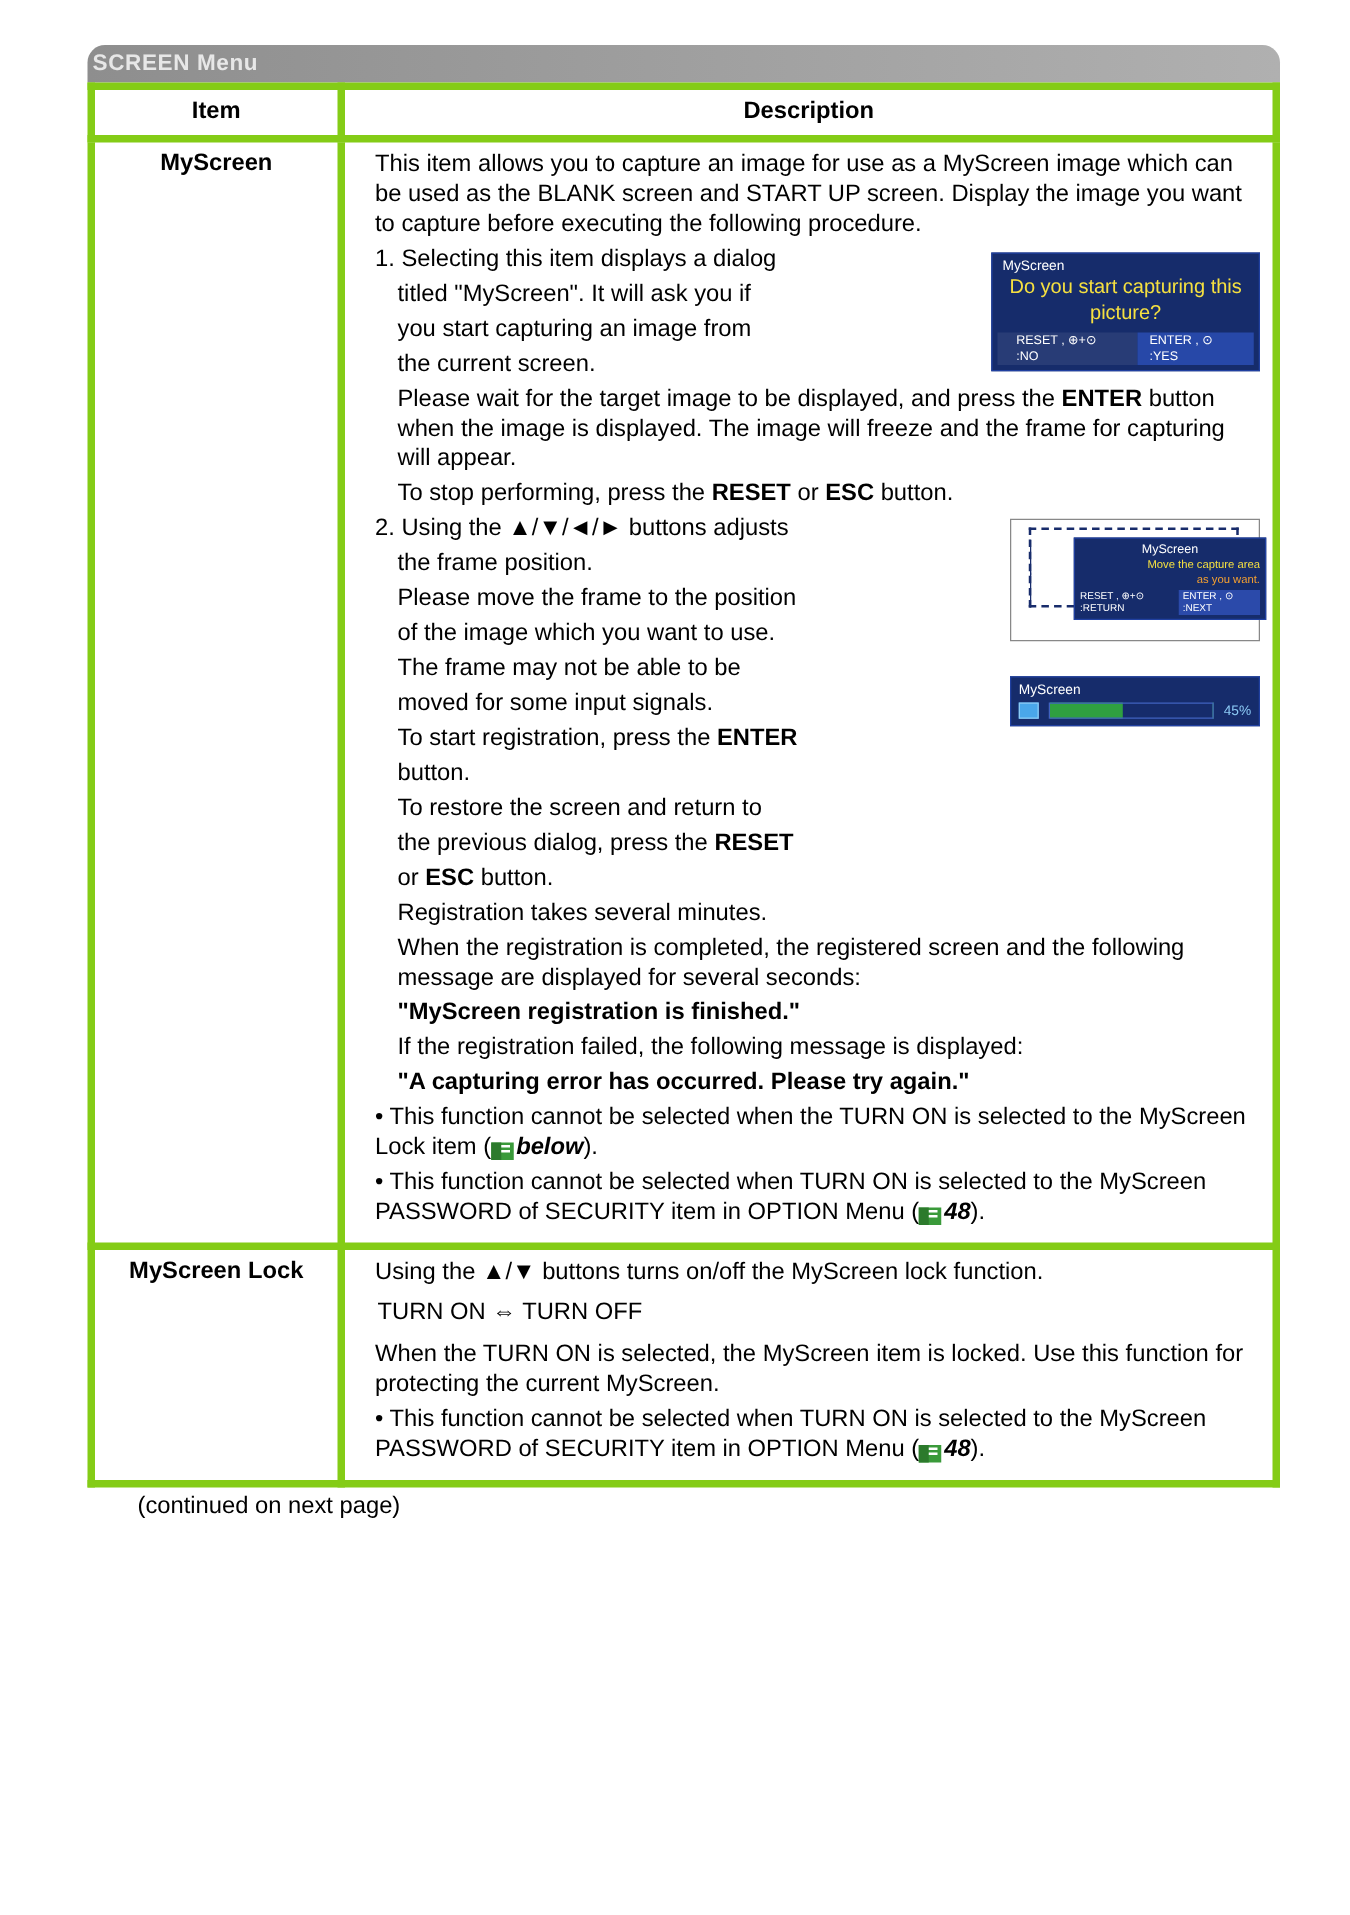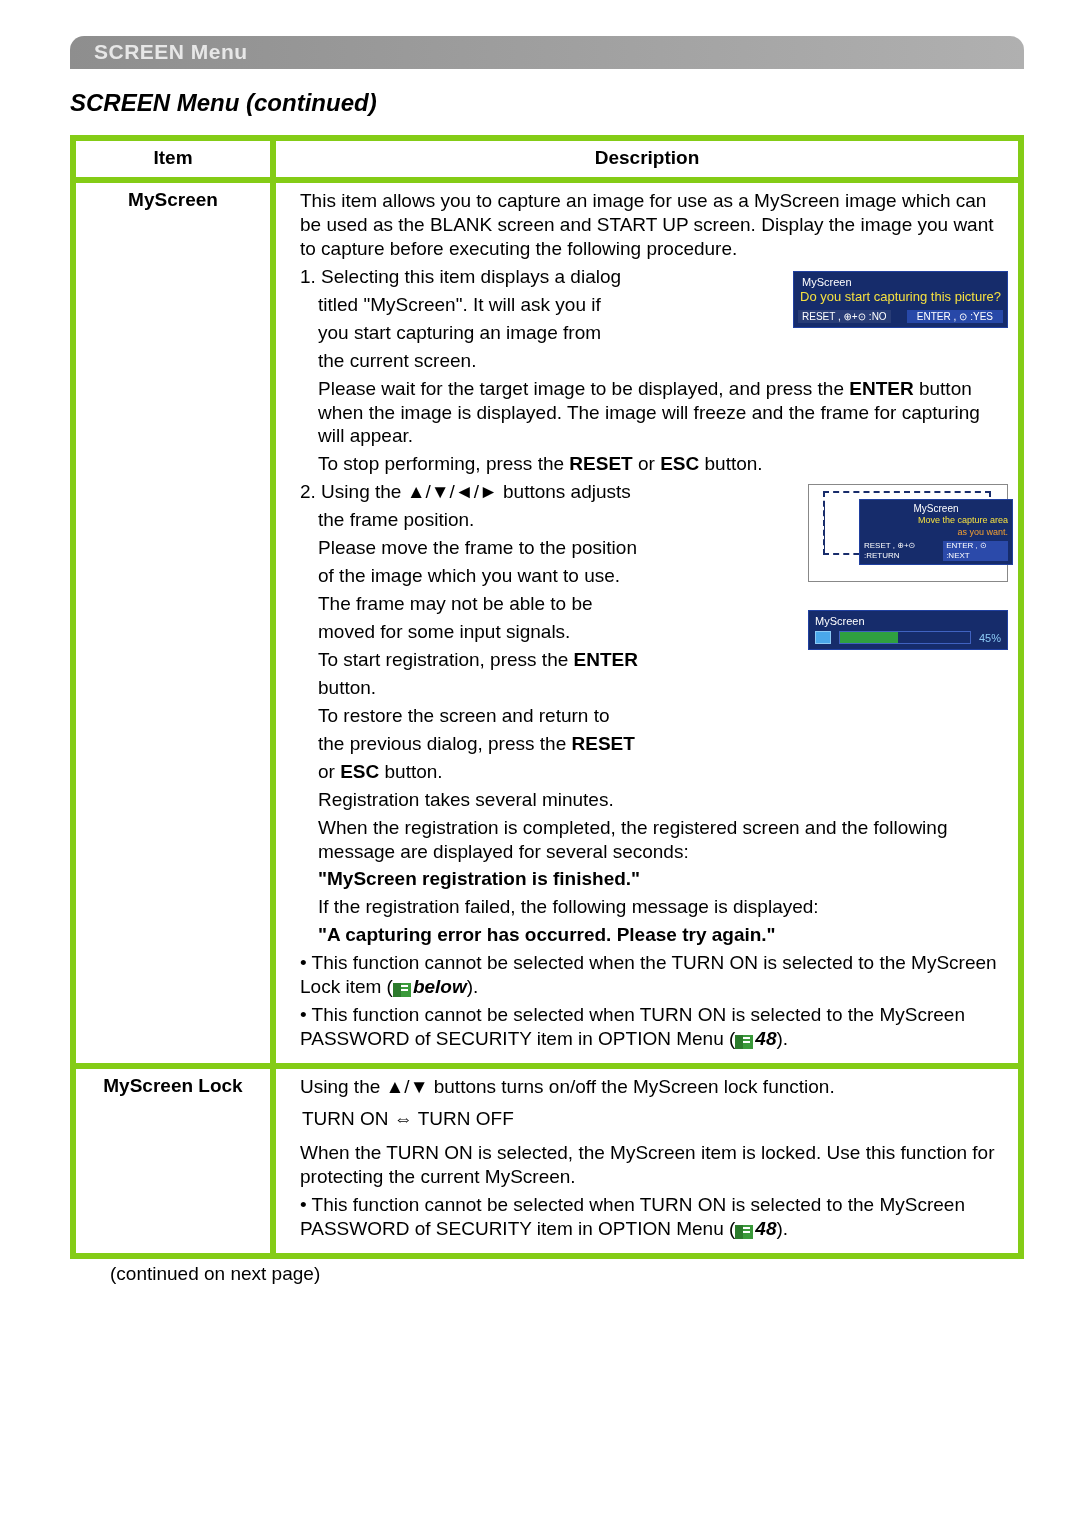--- a/index.html
+++ b/index.html
@@ -10,24 +10,24 @@
       font-size: 18px;
       color: #000;
       width: 1080px;
     }
     .page {
       padding: 36px 56px 40px 70px;
     }
     .top-bar {
       background: linear-gradient(to right, #8e8e8e, #b0b0b0);
       border-radius: 14px 14px 0 0;
-      padding: 4px 10px 5px 24px;
+      padding: 4px 10px 5px 4px;
       color: #e7e7e7;
       font-weight: bold;
-      font-size: 21px;
+      font-size: 18px;
       font-family: Arial, sans-serif;
       letter-spacing: 0.5px;
     }
     .section-title {
       margin-top: 20px;
       margin-bottom: 18px;
       font-size: 24px;
       font-weight: bold;
       font-style: italic;
     }
@@ -108,31 +108,31 @@
       padding: 3px 4px 4px 4px;
     }
     .osd1 .title {
       text-align: left;
       font-size: 11px;
       padding-left: 4px;
     }
     .osd1 .question {
       text-align: center;
       color: #f5e040;
-      font-size: 13px;
+      font-size: 16px;
     }
     .osd1 .row {
       display: flex;
       justify-content: space-between;
       margin-top: 4px;
       font-size: 10px;
     }
     .osd1 .left {
       background: rgba(255,255,255,0.08);
-      padding: 0 4px;
+      padding: 0 15px;
     }
     .osd1 .right {
       background: #2748a8;
       padding: 0 10px;
     }
     .osd-stack {
       float: right;
       width: 200px;
       margin: 4px 2px 6px 10px;
     }
@@ -183,21 +183,20 @@
   </style>
 </head>
 <body>
 
 <div class="page rel-wrap">
 
   <div class="top-bar">
     <span>SCREEN Menu</span>
   </div>
 
-  <div class="section-title">SCREEN Menu (continued)</div>
 
   <table class="main">
     <colgroup>
       <col class="item-col">
       <col class="desc-col">
     </colgroup>
     <thead>
       <tr>
         <th>Item</th>
         <th>Description</th>

